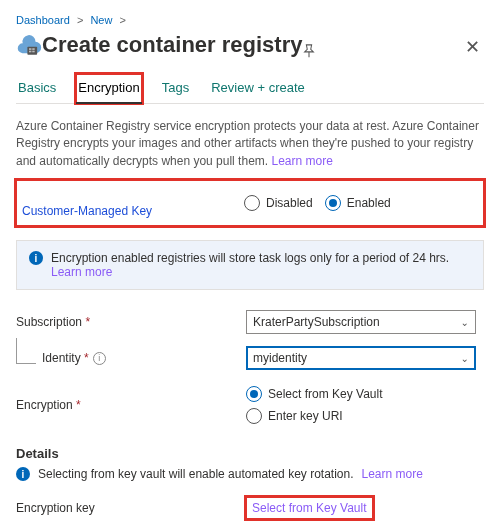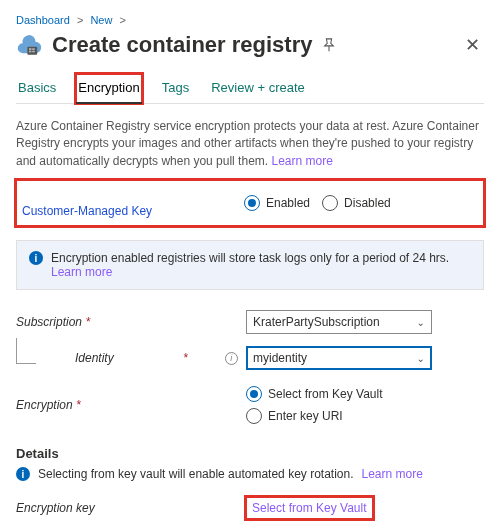--- a/index.html
+++ b/index.html
@@ -7,21 +7,21 @@
     margin: 0;
     font-family: "Segoe UI", Arial, sans-serif;
     font-size: 12px;
     color: #323130;
     background: #fff;
     width: 500px;
   }
   .page { padding: 12px 16px 0 16px; }
   .breadcrumb { font-size: 11px; color: #0067b8; padding: 2px 0 4px 0; }
   .breadcrumb .sep { color: #666; padding: 0 4px; }
-  .titlebar { display:flex; align-items:center; gap:10px; padding:2px 0 10px 0; }
+  .titlebar { display:flex; align-items:flex-end; padding:2px 0 10px 0; }
   .titlebar h1 { font-size: 22px; font-weight:600; margin:0; flex:0 0 auto; }
   .cloud-icon { width:26px; height:26px; }
   .pin-icon { width:14px; height:14px; color:#555; }
   .spacer { flex:1; }
   .close-x { font-size:18px; color:#555; padding:0 4px; cursor:pointer; }
   .tabs { display:flex; gap:18px; border-bottom:1px solid #e1dfdd; font-size:13px; margin-top:6px;}
   .tab { padding:6px 2px 8px 2px; color:#0f766e; cursor:pointer; position:relative; }
   .tab.active { color:#000; }
   .tab.active::after { content:""; position:absolute; left:0; right:0; bottom:-1px; height:2px; background:#323130; }
   .hl-red { outline:3px solid #e1322a; outline-offset:-1px; }
@@ -29,26 +29,26 @@
   .link { color:#8b5cf6; cursor:pointer; }
   .cmk-row { display:flex; align-items:center; gap:12px; padding:8px 6px; margin-bottom:6px; }
   .cmk-label { flex:0 0 210px; font-size:12px; color:#1d4ed8;margin-top:16px; }
   .radio { display:flex; align-items:center; gap:6px; font-size:12px; cursor:pointer; }
   .r-outer { width:16px; height:16px; border-radius:50%; border:1px solid #555; display:flex; align-items:center; justify-content:center; }
   .r-outer.sel { border-color:#0067b8; }
   .r-inner { width:8px; height:8px; border-radius:50%; background:#0067b8; }
   .info-banner { background:#eef3fb; border:1px solid #e1dfdd; padding:10px 12px; font-size:12px; color:#323130; display:flex; gap:8px; align-items:flex-start; margin:14px 0 14px 0; }
   .info-i { width:14px; height:14px; border-radius:50%; background:#0067b8; color:#fff; font-size:10px; font-weight:700; display:flex; align-items:center; justify-content:center; flex:0 0 14px; }
   .form-row { display:flex; align-items:center; padding:6px 0; }
-  .form-label { flex:0 0 230px; font-size:12px;font-style:italic; }
+  .form-label { flex:0 0 230px; font-size:12px; }
   .req { color:#a4262c; }
-  .tree-indent { display:flex; align-items:center;gap:33px; }
+  .tree-indent { display:flex; align-items:center; }
   .tree-line { width:20px; height:26px; border-left:1px solid #999; border-bottom:1px solid #999; margin-right:6px; margin-top:-14px; }
   .qmark { width:13px; height:13px; border:1px solid #888; border-radius:50%; font-size:9px; color:#888; display:inline-flex; align-items:center; justify-content:center; margin-left:4px; }
-  .select { border:1px solid #8a8886; height:24px; width:186px; display:flex; align-items:center; justify-content:space-between; padding:0 6px; font-size:12px; background:#fff; cursor:pointer; }
+  .select { border:1px solid #8a8886; height:24px; width:230px; display:flex; align-items:center; justify-content:space-between; padding:0 6px; font-size:12px; background:#fff; cursor:pointer; }
   .select.focus { border:2px solid #0067b8; padding:0 5px; }
   .chev { font-size:10px; color:#555; }
   .radios-v { display:flex; flex-direction:column; gap:6px; }
   h3.details { font-size:13px; font-weight:600; margin:16px 0 6px 0; }
   .kv-link-box { display:inline-block; padding:4px 6px; }
   .footer { border-top:1px solid #e1dfdd; margin-top:18px; padding:10px 16px 14px 16px; display:flex; align-items:center; gap:10px; }
   .info-inline { display:flex; gap:8px; align-items:center; font-size:12px; margin:4px 0 10px 0; }
 </style>
 </head>
 <body>
@@ -91,28 +91,28 @@
   </div>
 
   <p class="desc">
     <span>Azure Container Registry service encryption protects your data at rest. Azure Container Registry encrypts your images and other artifacts when they're pushed to your registry and automatically decrypts when you pull them.</span>
     <span class="link">Learn more</span>
   </p>
 
   <div class="cmk-row hl-red">
     <div class="cmk-label">Customer-Managed Key</div>
     <label class="radio">
+      <span class="r-outer"></span>
+      <span>Disabled</span>
+    </label>
+    <label class="radio">
       <span class="r-outer sel">
           <span class="r-inner"></span>
         </span>
       <span>Enabled</span>
-    </label>
-    <label class="radio">
-      <span class="r-outer"></span>
-      <span>Disabled</span>
     </label>
   </div>
 
   <div class="info-banner">
     <span class="info-i">i</span>
     <div>
       <span>Encryption enabled registries will store task logs only for a period of 24 hrs.</span>
       <span class="link">Learn more</span>
     </div>
   </div>

